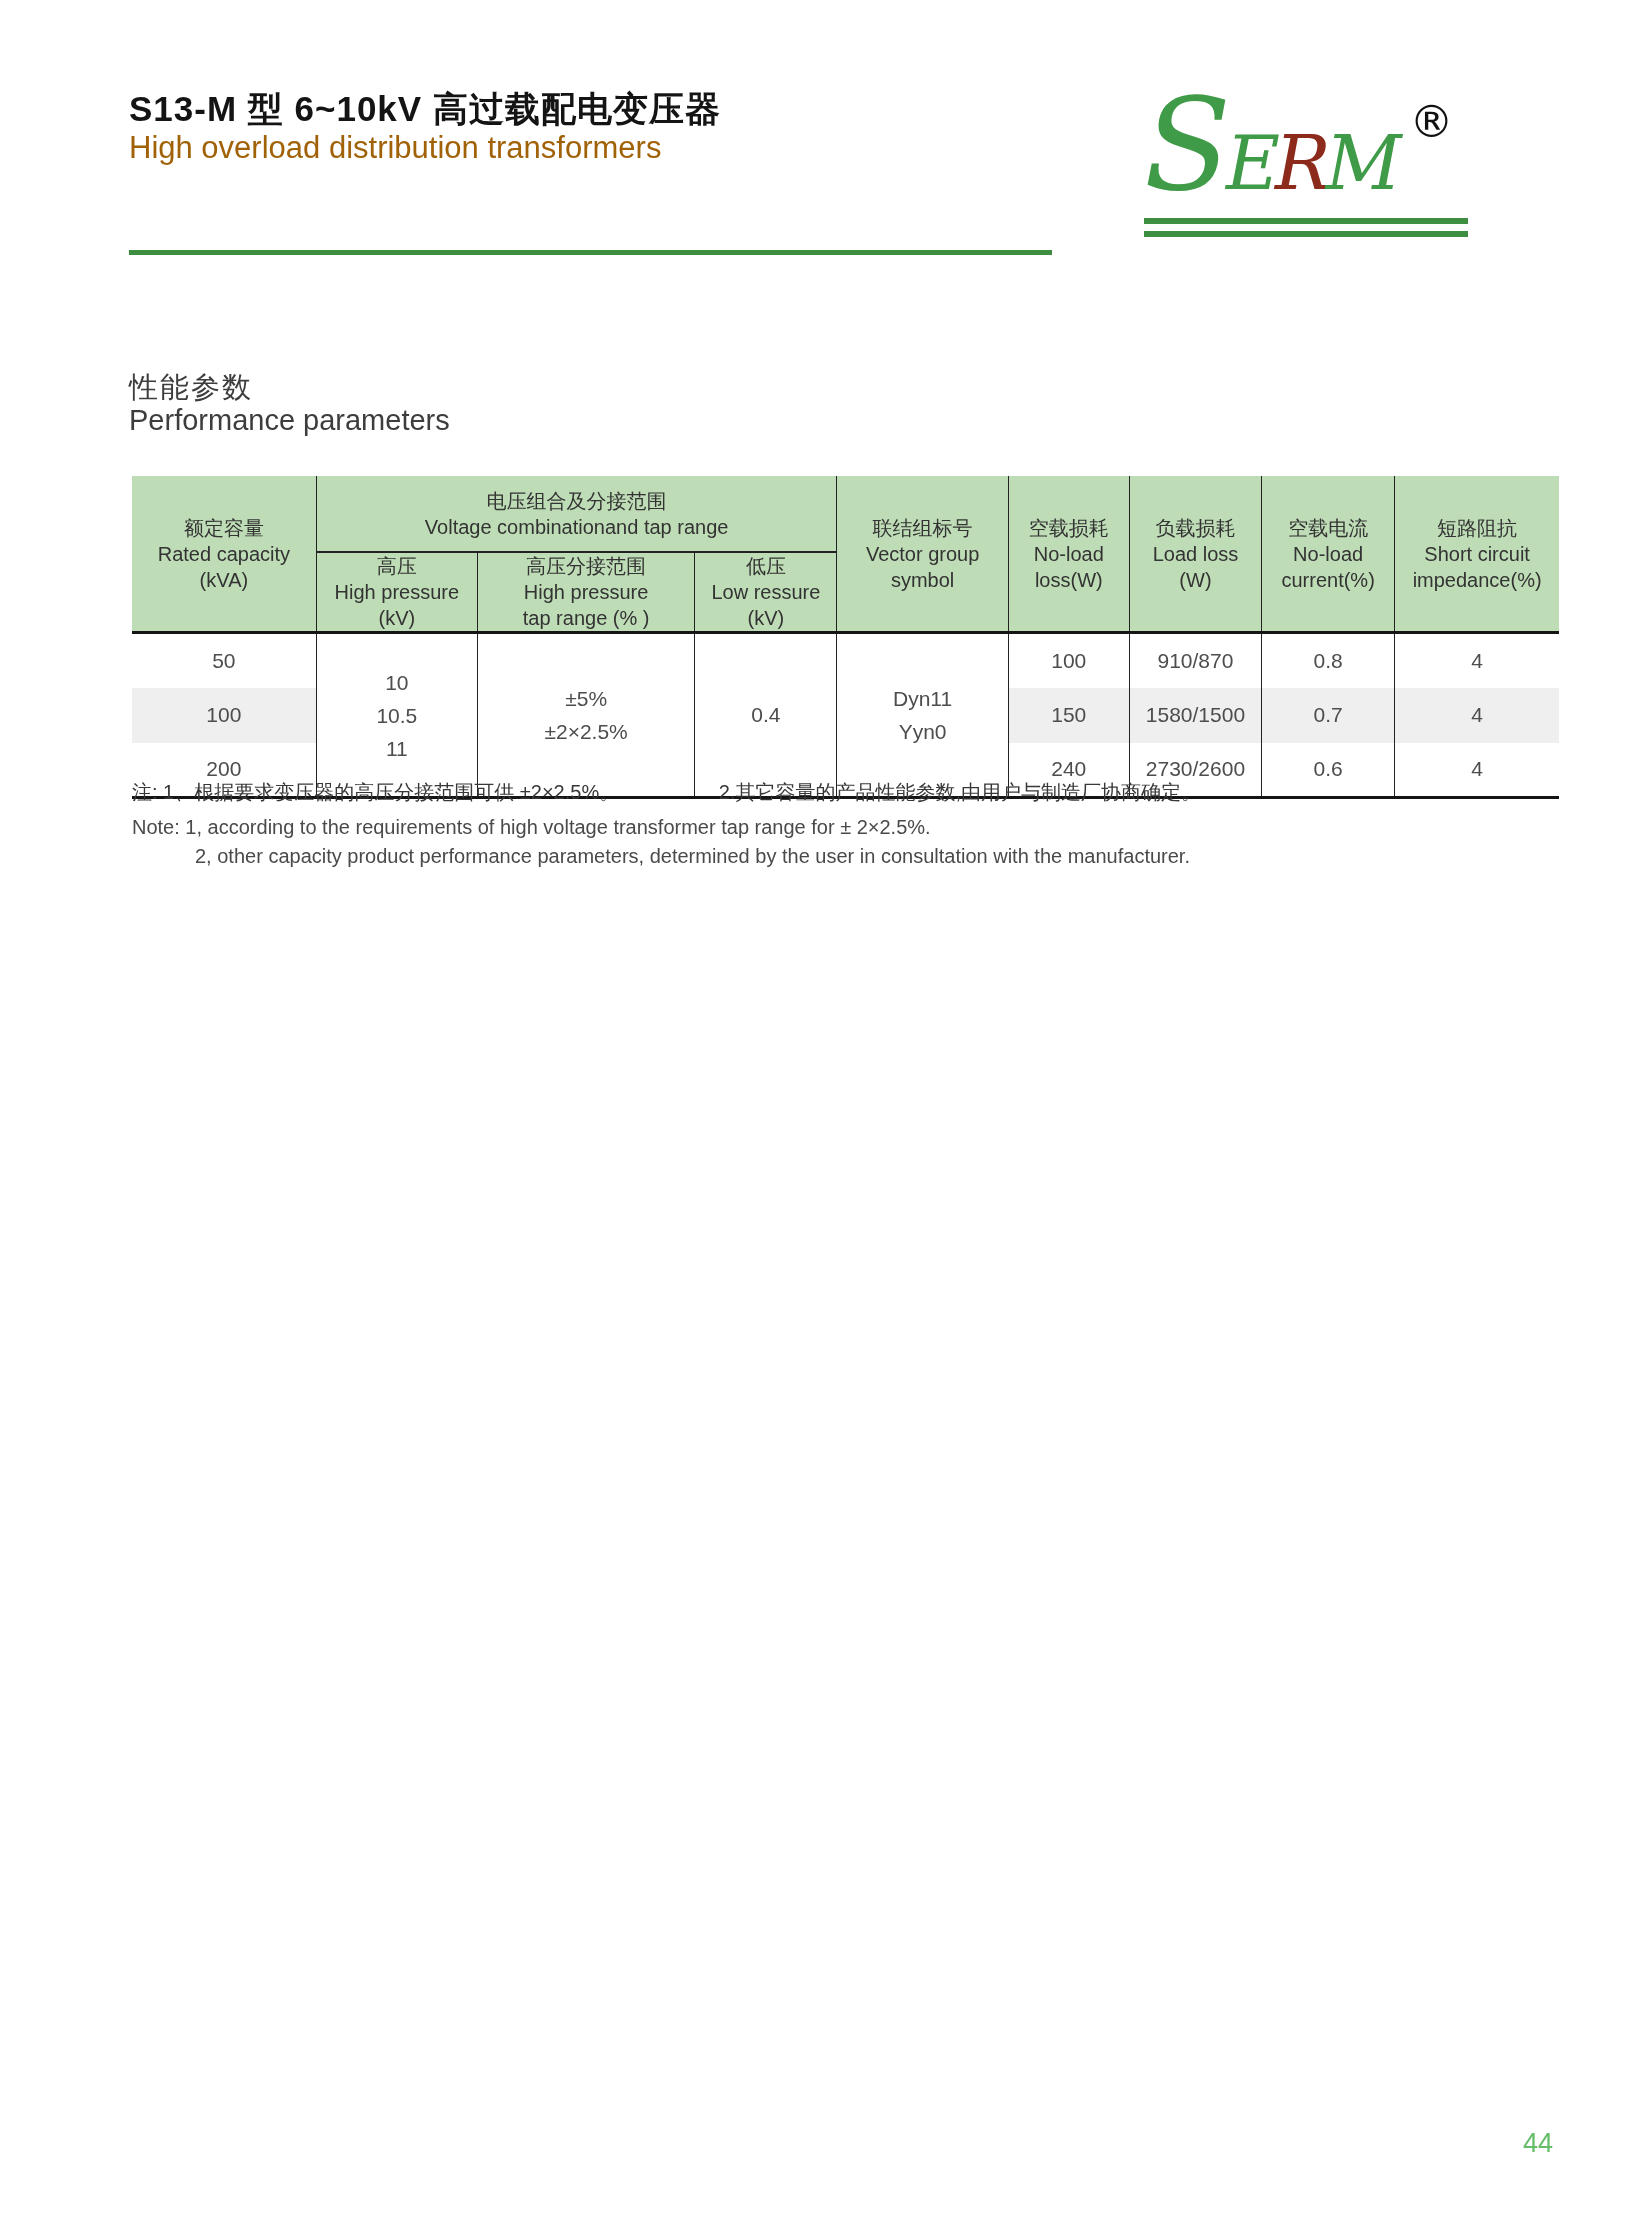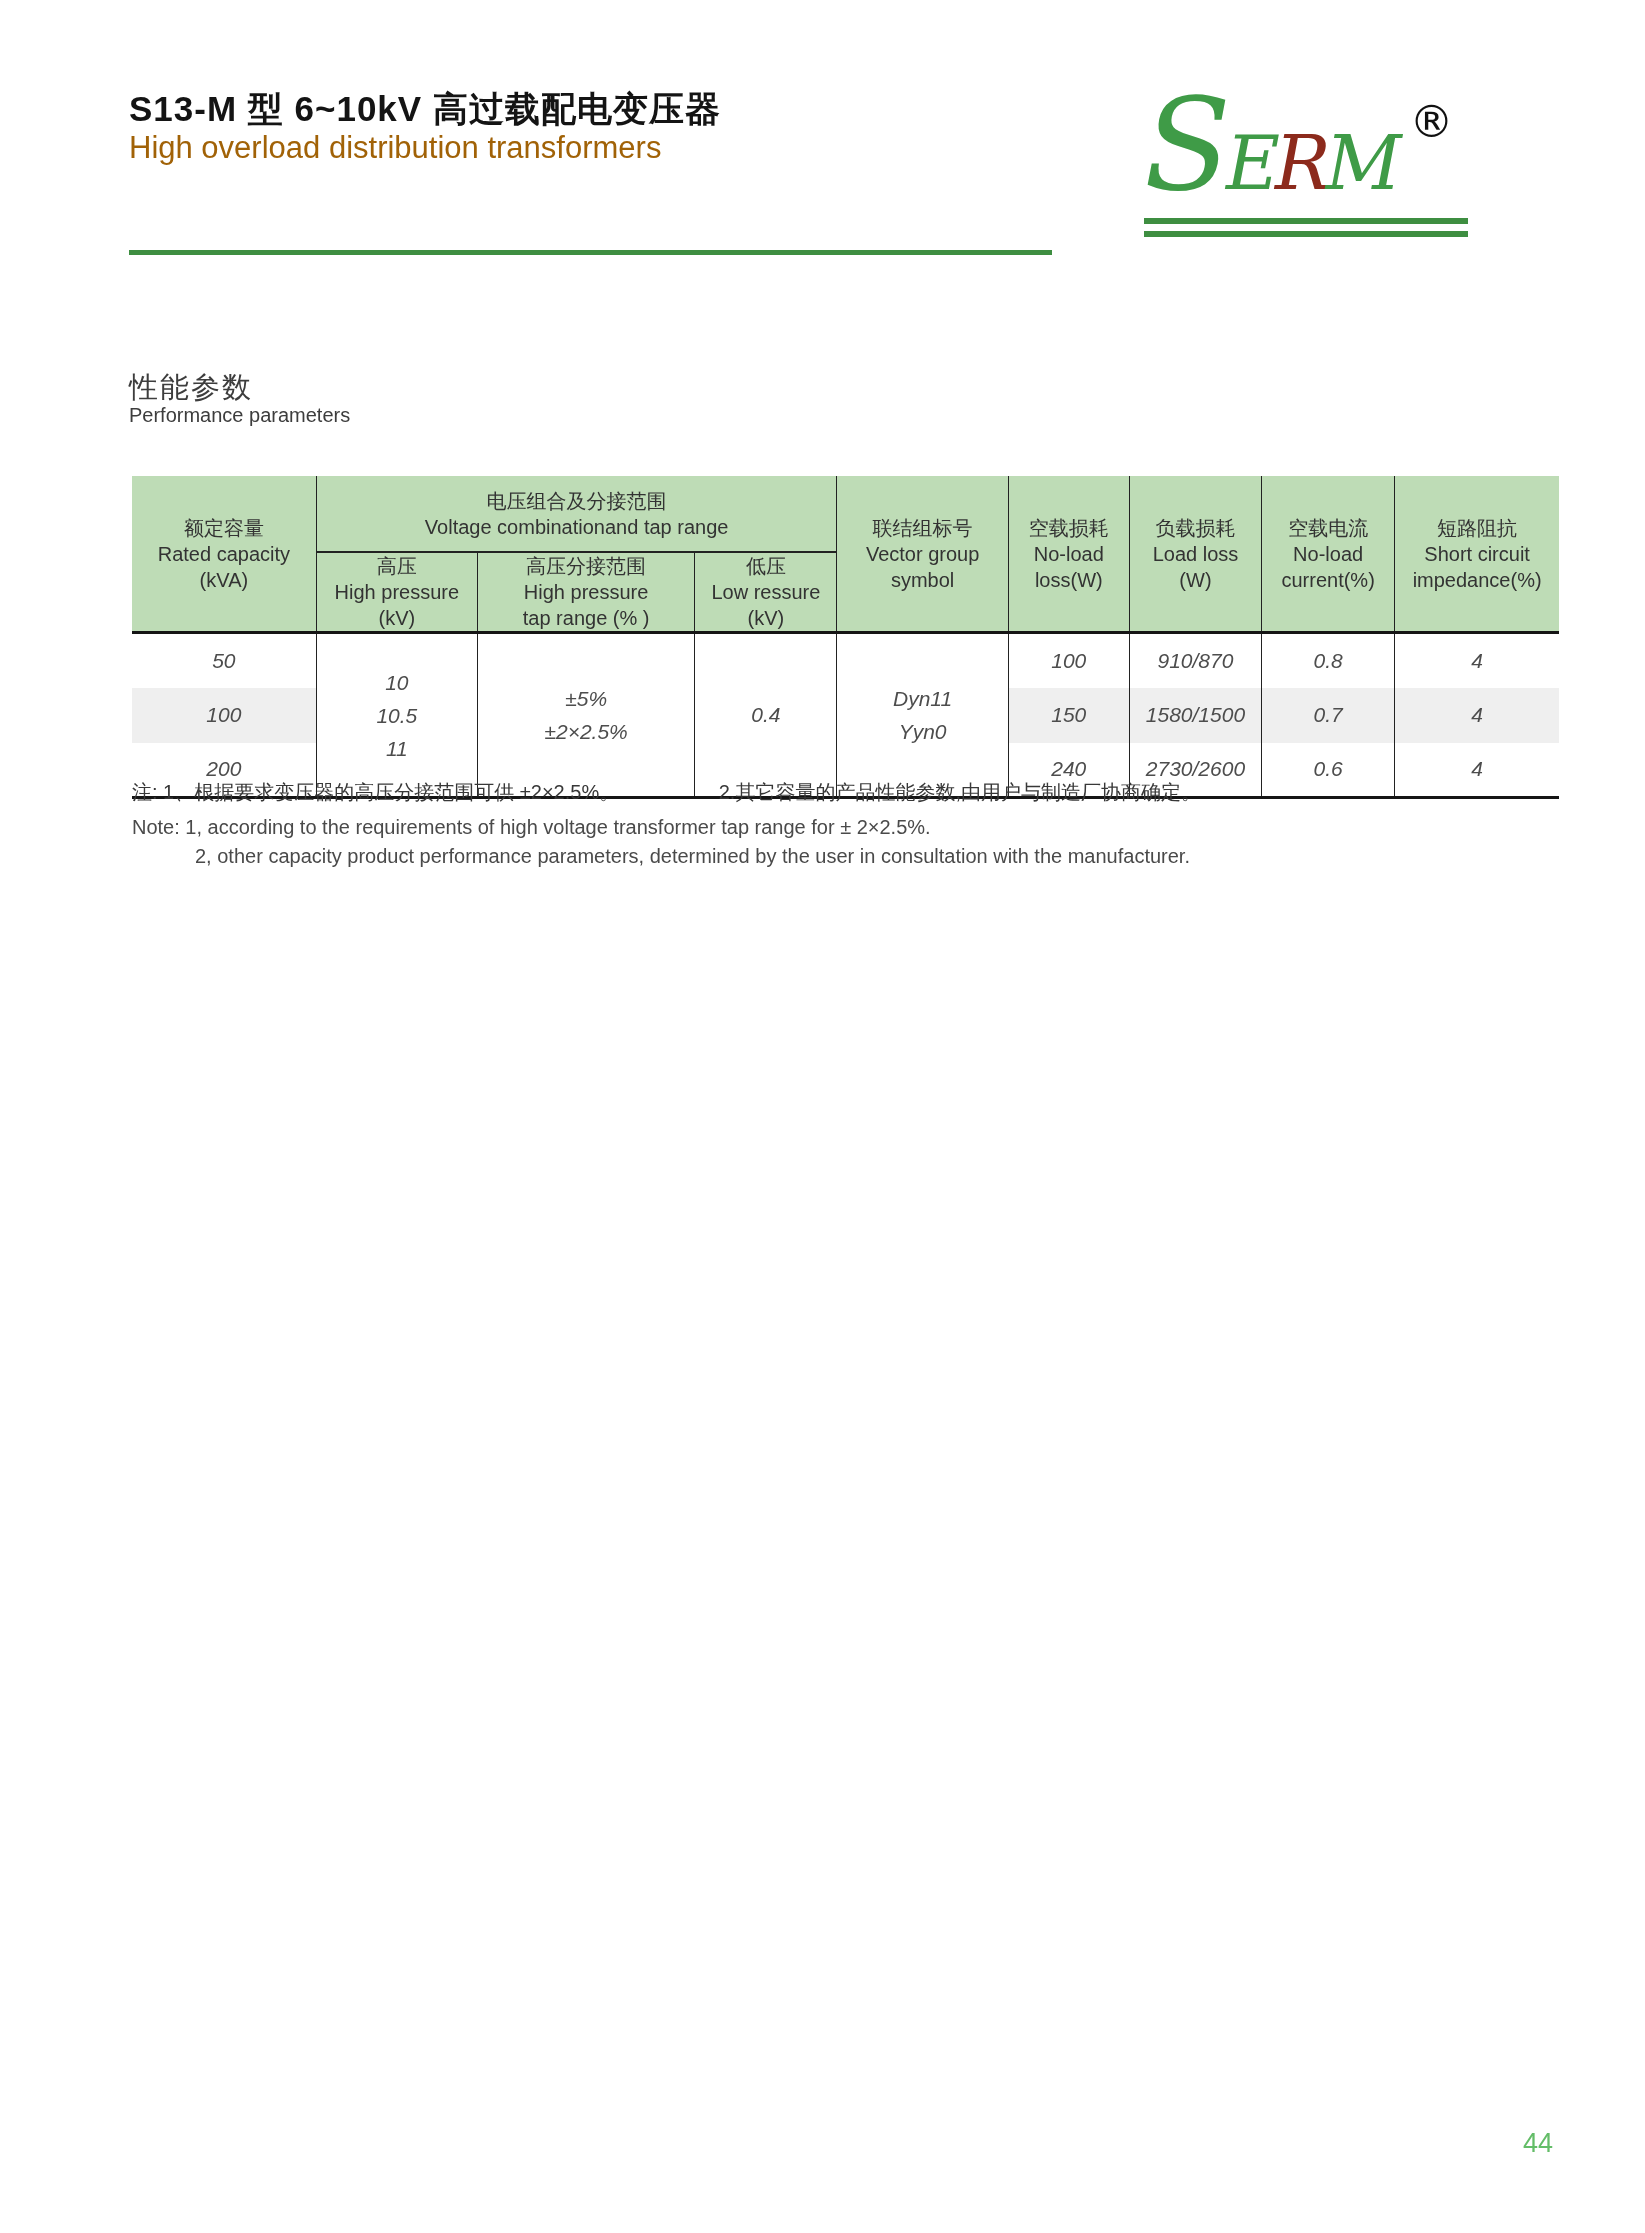--- a/index.html
+++ b/index.html
@@ -16,33 +16,33 @@
   .logo-letters { display:flex; align-items:baseline; font-family:"DejaVu Serif","Liberation Serif",serif; font-style:italic; color:#3f9b47; }
   .l-s { font-size:127px; line-height:1; }
   .l-e, .l-r, .l-m { font-size:74px; line-height:1; margin-left:-5px; }
   .l-r { color:#8c2a1c; }
   .l-reg { font-size:44px; font-style:normal; font-family:"DejaVu Sans",sans-serif; color:#111; align-self:flex-start; margin:18px 0 0 8px; line-height:1; }
   .logo-bars { width:324px; margin-top:9px; }
   .logo-bars .bar { height:6px; background:#3e8e41; margin-bottom:7px; }
 
   
   .section-cn { position:absolute; left:129px; top:368px; font-size:29px; color:#3d3d3d; letter-spacing:2px; }
-  .section-en { position:absolute; left:129px; top:404px; font-size:20px; color:#3d3d3d; }
+  .section-en { position:absolute; left:129px; top:404px; font-size:29px; color:#3d3d3d; }
 
   
   .tbl-wrap { position:absolute; left:132px; top:476px; width:1427px; }
   table { border-collapse:collapse; table-layout:fixed; width:1427px; }
   col.c1{width:184px} col.c2{width:161px} col.c3{width:217px} col.c4{width:142px}
   col.c5{width:171px} col.c6{width:121px} col.c7{width:132px} col.c8{width:133px} col.c9{width:164px}
   th, td { border:1px solid #222; text-align:center; vertical-align:middle; }
   th { background:#bedcb6; font-weight:normal; font-size:20px; line-height:26px; color:#333; }
   td { font-size:21px; color:#4d4d4d; line-height:30px; }
   thead tr.r1 { height:76px; }
   thead tr.r2 { height:76px; }
-  tbody tr { height:55px;font-style:italic; }
+  tbody tr { height:55px; }
   .no-t { border-top:none; }
   .no-l { border-left:none; }
   .no-r { border-right:none; }
   .thick-b { border-bottom:3px solid #151515; }
   .group { border-bottom:2px solid #222; }
   tbody td { border-top:none; border-bottom:none; }
   tbody tr.last td { border-bottom:3px solid #151515; }
   td.span-b { border-bottom:3px solid #151515; }
   tr.shade td.sh { background:#efefef; }
   .cellline { display:block; }

